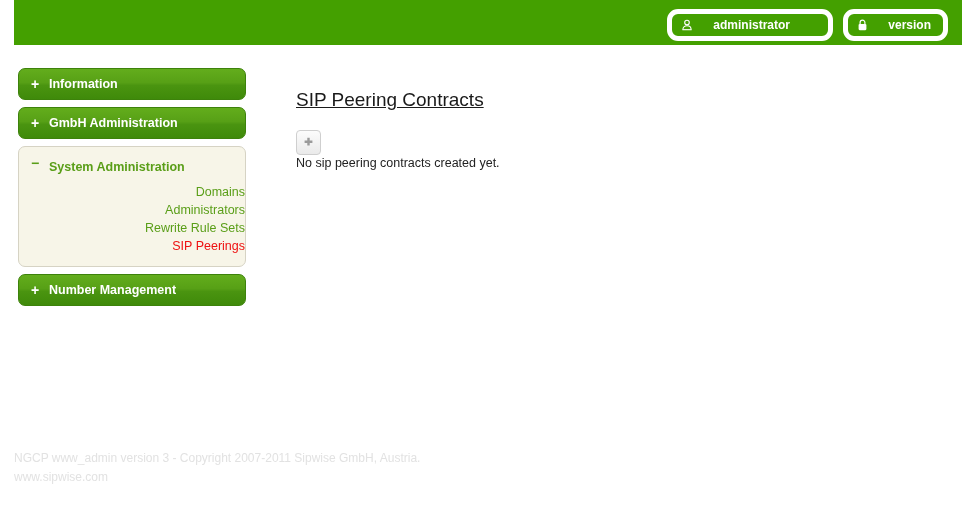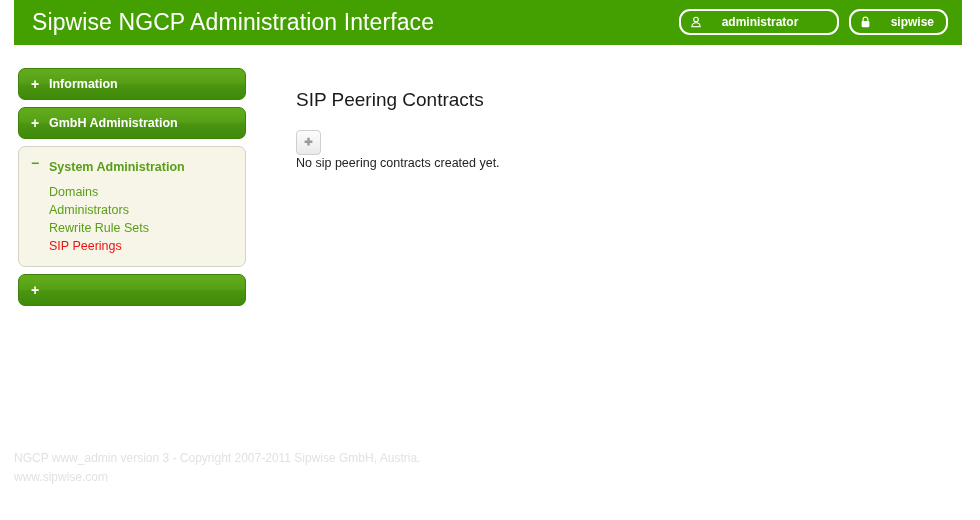--- a/index.html
+++ b/index.html
@@ -48,21 +48,21 @@
     display: flex;
     align-items: center;
     gap: 10px;
   }
   .pill-btn {
     display: flex;
     align-items: center;
     gap: 20px;
     height: 18px;
     padding: 2px 12px 2px 9px;
-    border: 2px solid #ffffff;
+    border: 5px solid #ffffff;
     border-radius: 11px;
     color: #ffffff;
     font-size: 12px;
     font-weight: bold;
     background: transparent;
     cursor: pointer;
     box-sizing: content-box;
   }
   .pill-btn.user {
     width: 135px;
@@ -150,20 +150,21 @@
     white-space: nowrap;
   }
   .sub-list {
     list-style: none;
     margin: 3px 0 0 0;
     padding: 0;
   }
   .sub-list li {
     padding: 0 0 0 30px;
     height: 18px;
+    text-align: right;
   }
   .sub-link {
     font-size: 12.5px;
     color: #5a9e18;
     text-decoration: none;
     line-height: 18px;
     cursor: pointer;
     display: inline-block;
   }
   .sub-link.active {
@@ -176,20 +177,21 @@
     left: 282px;
     top: 88px;
     width: 650px;
   }
   .page-title {
     margin: 0;
     font-size: 19px;
     font-weight: normal;
     color: #1a1a1a;
     line-height: 24px;
+    text-decoration: underline;
   }
   .add-btn {
     margin-top: 18px;
     width: 25px;
     height: 25px;
     border: 1px solid #cfcfcf;
     border-radius: 4px;
     background: linear-gradient(to bottom, #fcfcfc 0%, #eaeaea 100%);
     cursor: pointer;
     display: flex;
@@ -216,21 +218,20 @@
     line-height: 19px;
   }
   .footer-line { display: block; }
 </style>
 </head>
 <body>
 
 <div class="page">
 
   <div class="header">
-    <div class="header-title">Sipwise NGCP Administration Interface</div>
 
     <div class="header-actions">
 
       <div class="pill-btn user">
         <span class="ico">
           <svg width="12" height="12" viewBox="0 0 12 12">
             <circle cx="6" cy="3.6" r="2.3" fill="none" stroke="#ffffff" stroke-width="1.1"></circle>
             <path d="M1.9 10.6 C1.9 7.9 4 6.8 6 6.8 C8 6.8 10.1 7.9 10.1 10.6" fill="none" stroke="#ffffff" stroke-width="1.1"></path>
             <line x1="1.4" y1="10.7" x2="10.6" y2="10.7" stroke="#ffffff" stroke-width="1.1"></line>
           </svg>
@@ -238,21 +239,21 @@
         <span class="label">administrator</span>
       </div>
 
       <div class="pill-btn">
         <span class="ico">
           <svg width="11" height="12" viewBox="0 0 11 12">
             <path d="M3.1 5.2 V3.5 a2.4 2.4 0 0 1 4.8 0 V5.2" fill="none" stroke="#ffffff" stroke-width="1.2"></path>
             <rect x="1.6" y="5.0" width="7.8" height="6.2" rx="1.1" fill="#ffffff"></rect>
           </svg>
         </span>
-        <span class="label">sipwise</span>
+        <span class="label">version</span>
       </div>
 
     </div>
   </div>
 
   <div class="sidebar">
 
     <div class="nav-btn">
       <span class="sign">+</span>
       <span class="nav-label">Information</span>
@@ -279,20 +280,21 @@
           <a class="sub-link">Rewrite Rule Sets</a>
         </li>
         <li>
           <a class="sub-link active">SIP Peerings</a>
         </li>
       </ul>
     </div>
 
     <div class="nav-btn">
       <span class="sign">+</span>
+      <span class="nav-label">Number Management</span>
     </div>
 
   </div>
 
   <div class="main">
     <h1 class="page-title">SIP Peering Contracts</h1>
 
     <button class="add-btn">
       <span class="ico">
         <svg width="11" height="11" viewBox="0 0 11 11">

